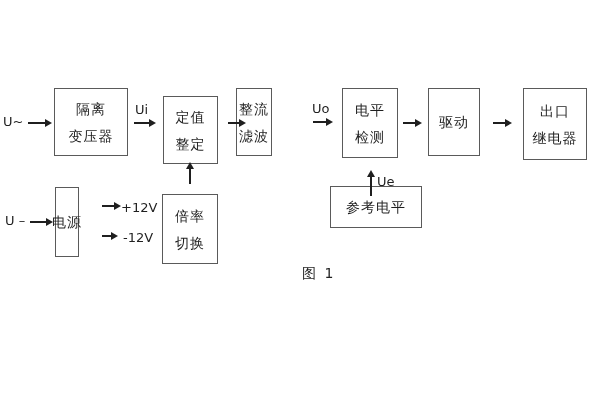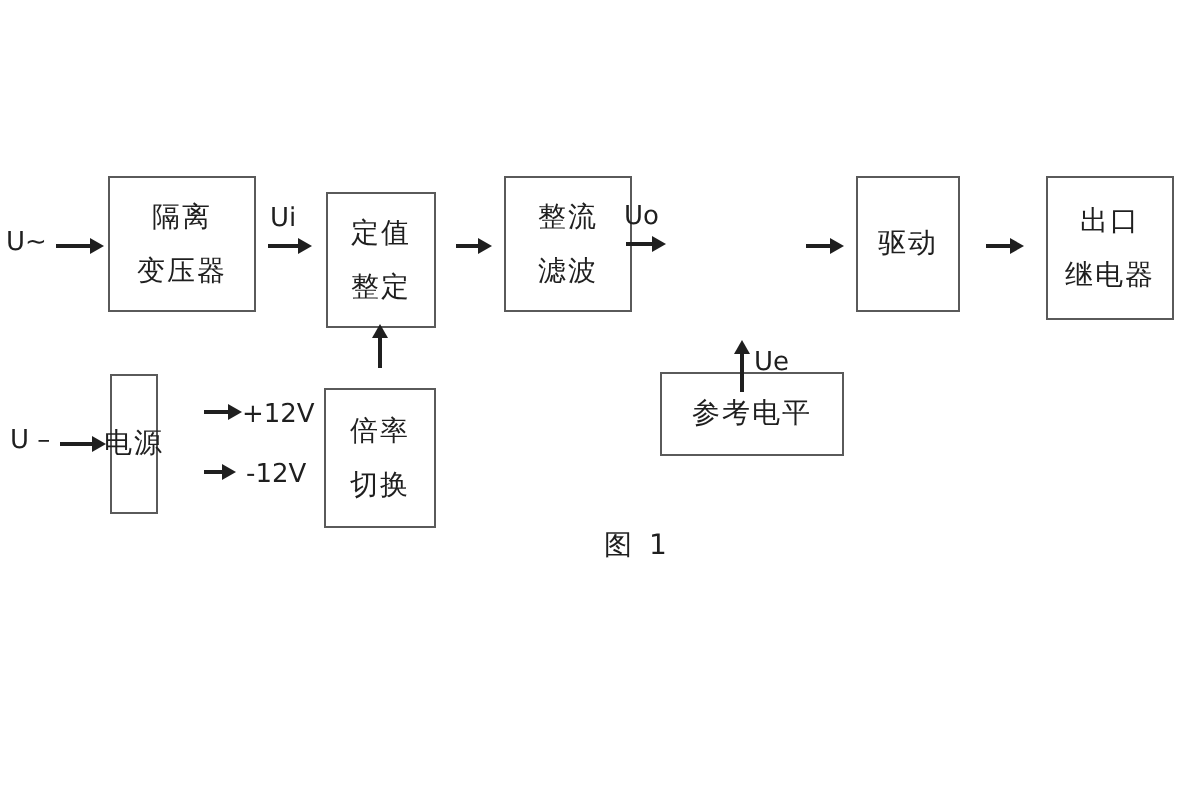--- a/index.html
+++ b/index.html
@@ -39,25 +39,29 @@
   <div class="box" style="left:54px;top:88px;width:74px;height:68px">
     <span class="ln">隔离</span>
     <span class="ln">变压器</span>
   </div>
 
   <div class="box" style="left:163px;top:96px;width:55px;height:68px">
     <span class="ln">定值</span>
     <span class="ln">整定</span>
   </div>
 
-  <div class="box" style="left:252px;top:88px;width:64px;height:68px">
+  <div class="box" style="left:236px;top:88px;width:36px;height:68px">
     <span class="ln">整流</span>
     <span class="ln">滤波</span>
   </div>
 
+  <div class="box" style="left:342px;top:88px;width:56px;height:70px">
+    <span class="ln">电平</span>
+    <span class="ln">检测</span>
+  </div>
 
   <div class="box" style="left:428px;top:88px;width:52px;height:68px">
     <span class="ln">驱动</span>
   </div>
 
   <div class="box" style="left:523px;top:88px;width:64px;height:72px">
     <span class="ln">出口</span>
     <span class="ln">继电器</span>
   </div>
 

